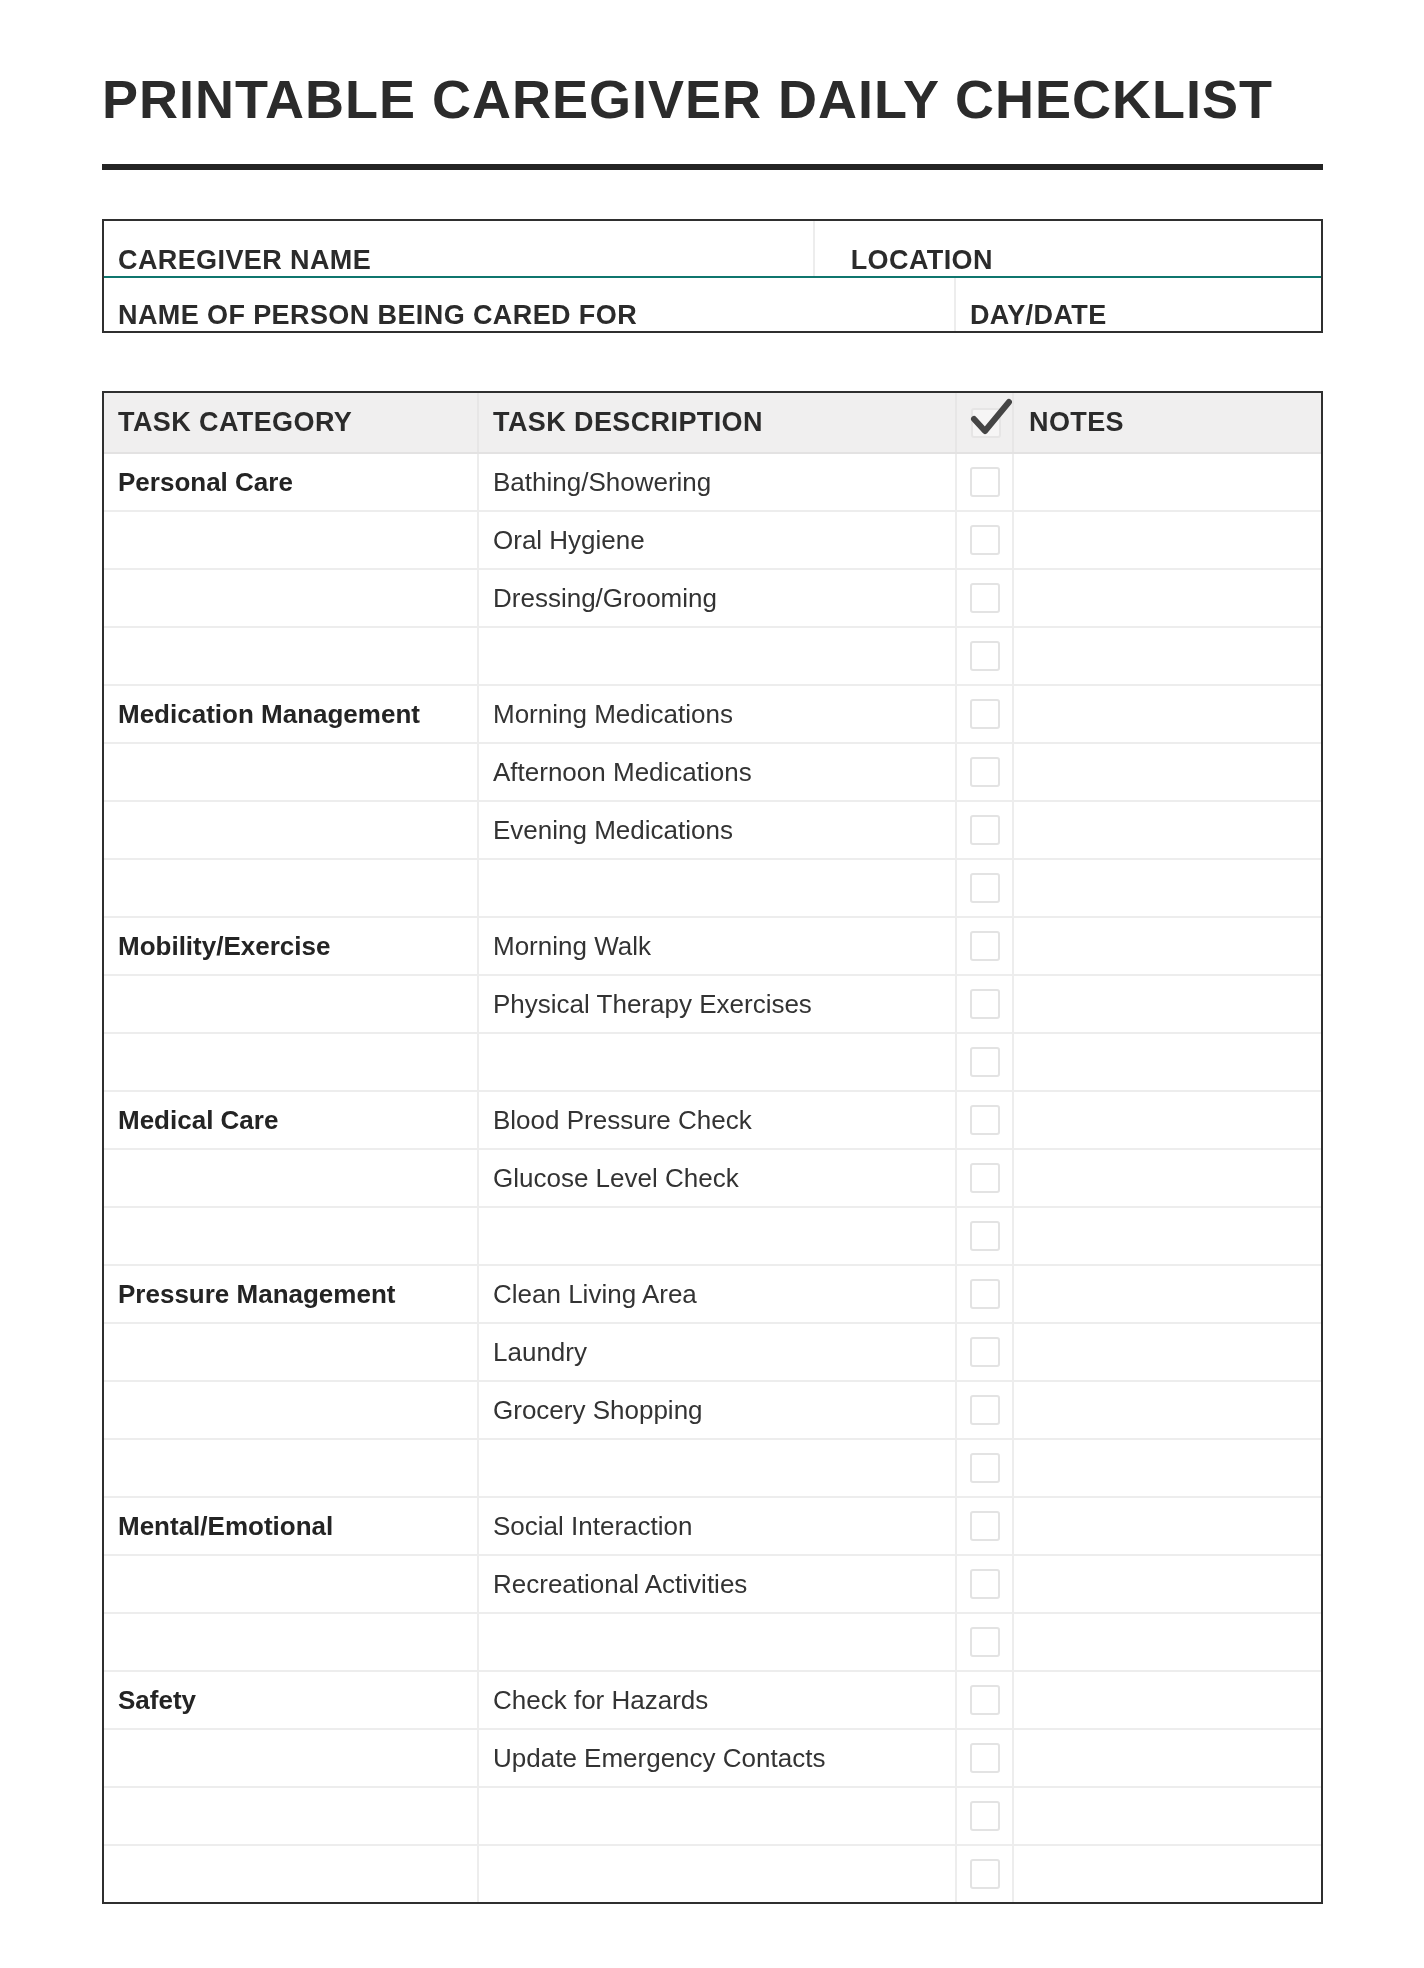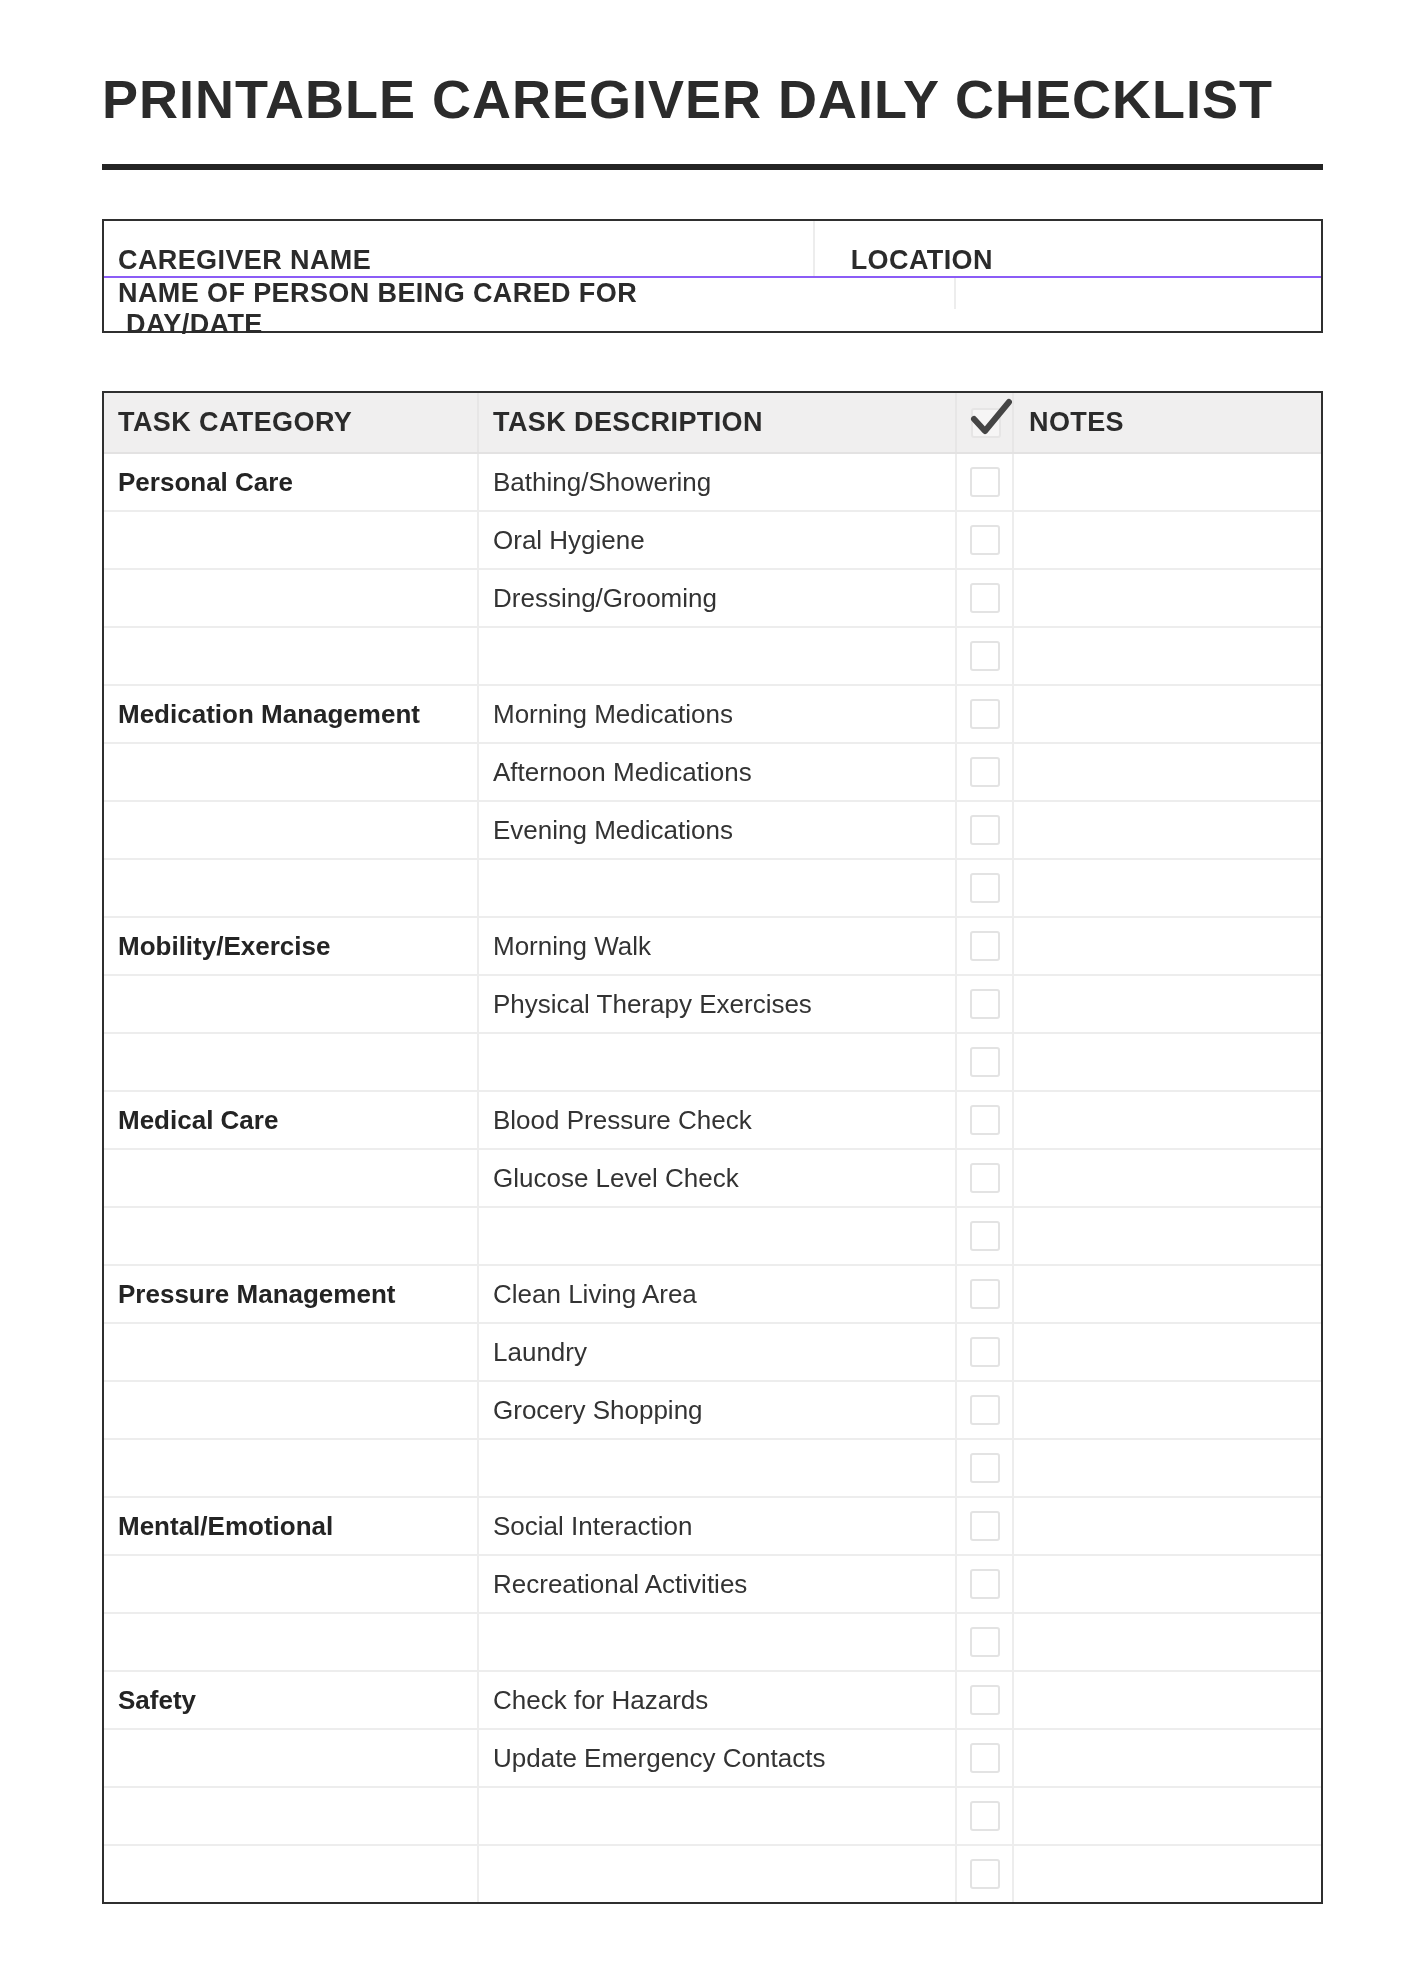--- a/index.html
+++ b/index.html
@@ -33,35 +33,35 @@
   
   .info-table {
     margin-top: 49px;
     border: 2px solid #2f2f2f;
     background: #ffffff;
   }
   .info-row {
     display: flex;
     height: 55px;
   }
-  .info-row + .info-row { border-top: 2px solid #8b5cf6; flex-direction: column; }
+  .info-row + .info-row { border-top: 2px solid #0f766e; }
   .info-cell {
     display: flex;
     align-items: flex-end;
     padding-left: 14px;
     font-size: 27px;
     font-weight: 600;
     letter-spacing: 0.4px;
     color: #2b2b2b;
   }
   .info-cell.first { border-right: 2px solid #ededed; }
   .r1 .info-cell.first { width: 58.4%; }
   .r1 .info-cell.second { flex: 1; padding-left: 36px; }
   .r2 .info-cell.first { width: 70%; }
-  .r2 .info-cell.second { flex: 1; margin-left: 8px; }
+  .r2 .info-cell.second { flex: 1; }
 
   
   .task-table {
     margin-top: 58px;
     border: 2px solid #2f2f2f;
     background: #ffffff;
   }
   .t-row {
     display: grid;
     grid-template-columns: 375px 478px 57px auto;

